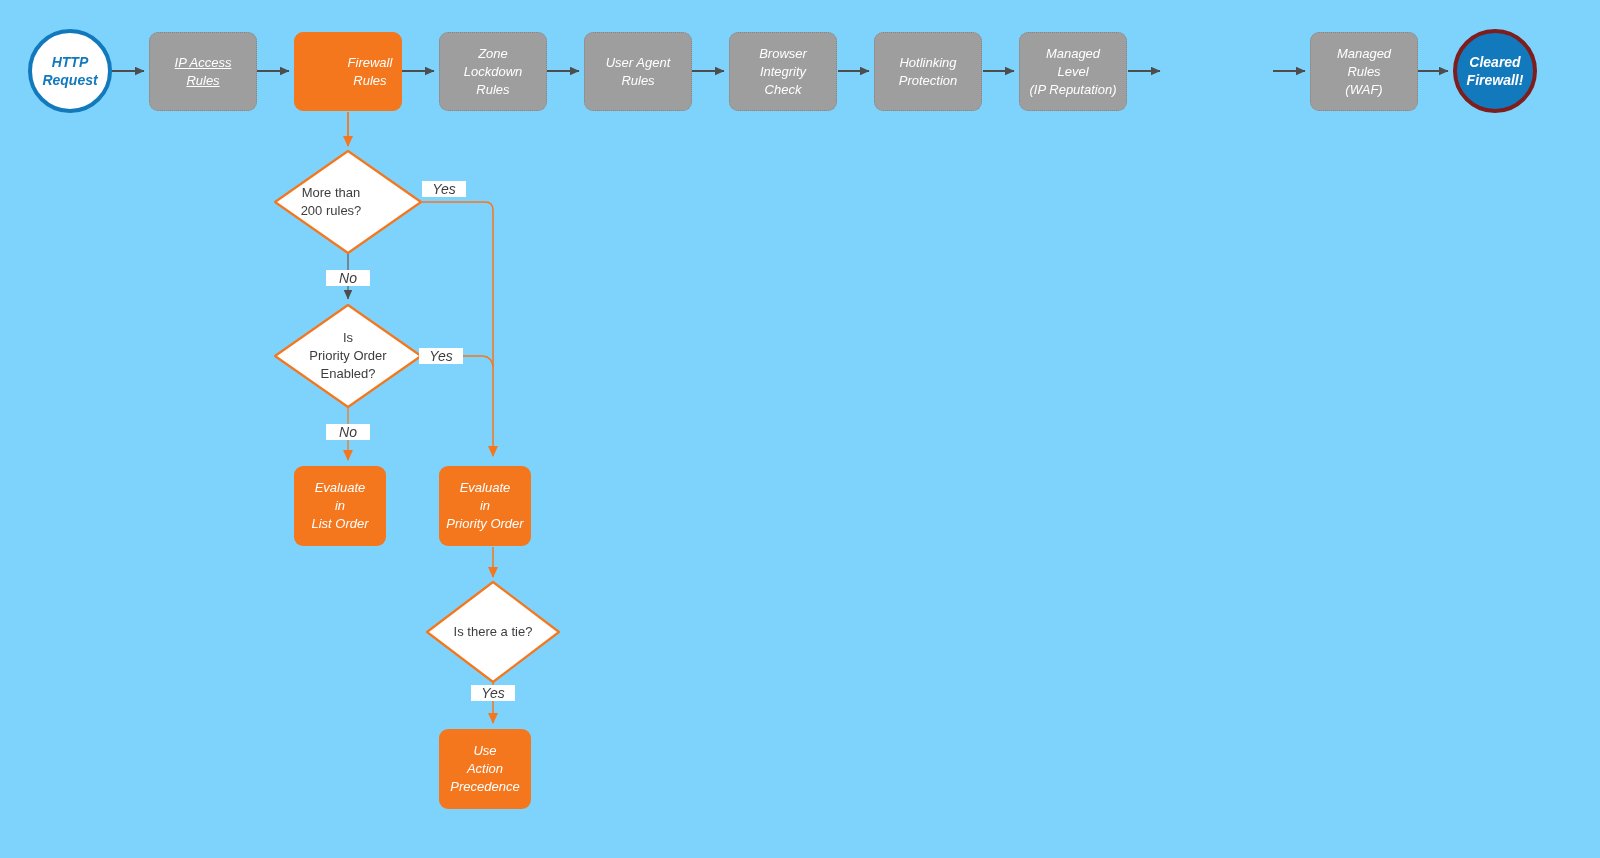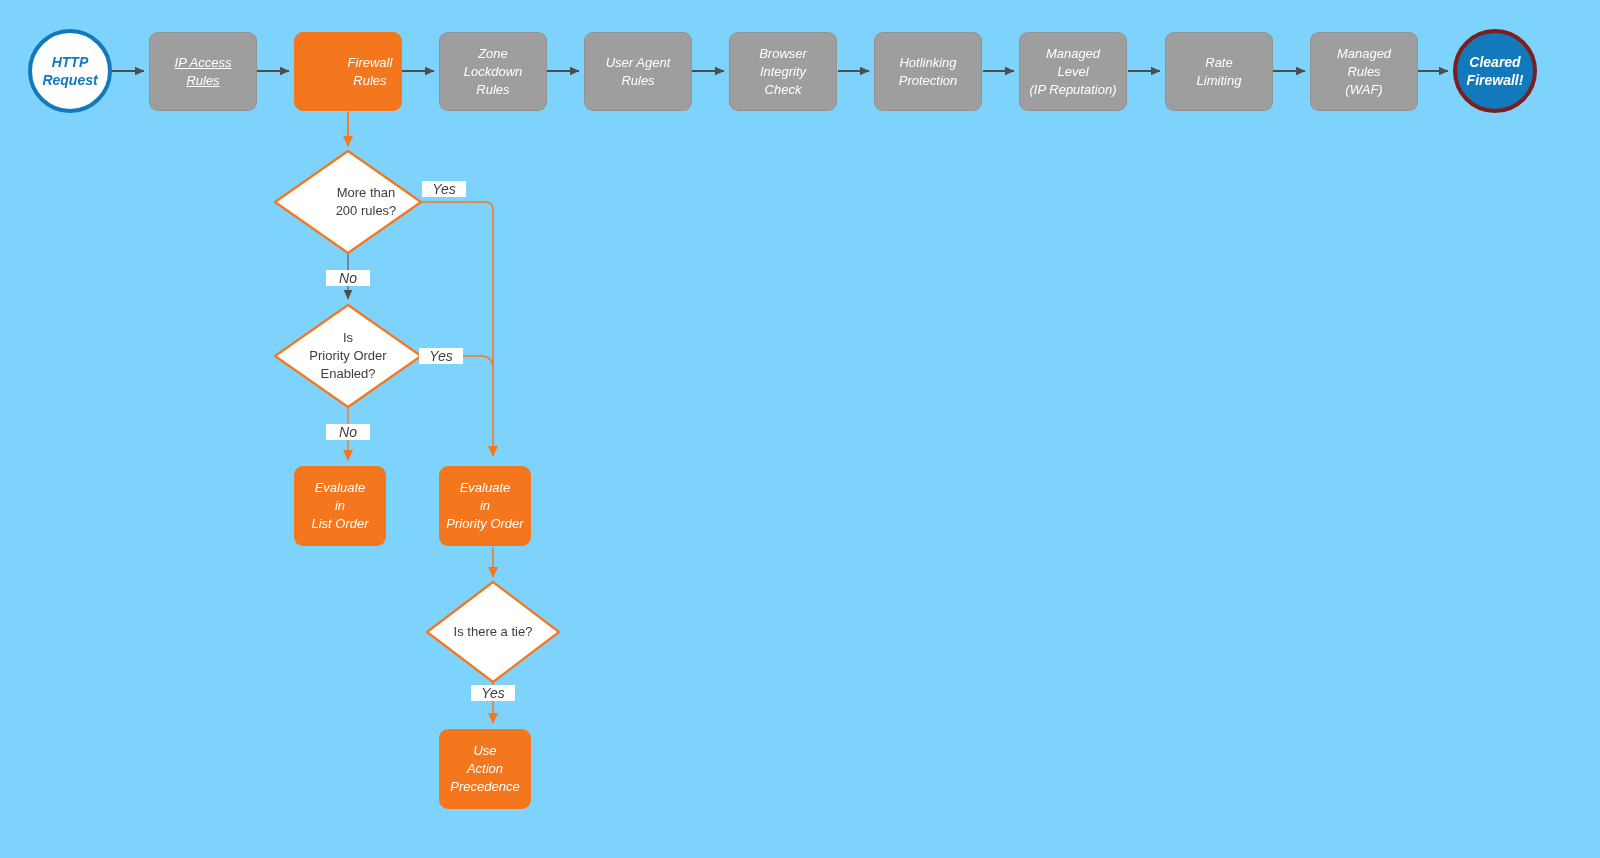--- a/index.html
+++ b/index.html
@@ -85,21 +85,21 @@
   
   .dtext {
     position: absolute;
     width: 140px;
     color: #3D3D3D;
     font-size: 13px;
     line-height: 18px;
     text-align: center;
     white-space: pre-line;
   }
-  .d1t { left: 296px; top: 184px; }
+  .d1t { left: 261px; top: 184px; }
   .d2t { left: 278px; top: 329px; }
   .d3t { left: 423px; top: 623px; }
 
   
   .elabel {
     position: absolute;
     width: 44px;
     color: #3D3D3D;
     font-size: 14px;
     font-style: italic;
@@ -174,22 +174,20 @@
   <div class="node step s4">User Agent
 Rules</div>
   <div class="node step s5">Browser
 Integrity
 Check</div>
   <div class="node step s6">Hotlinking
 Protection</div>
   <div class="node step s7">Managed
 Level
 (IP Reputation)</div>
-  <div class="node step s8">Rate
-Limiting</div>
   <div class="node step s9">Managed
 Rules
 (WAF)</div>
   <div class="node circle end">Cleared
 Firewall!</div>
 
   <div class="dtext d1t">More than
 200 rules?</div>
   <div class="dtext d2t">Is
 Priority Order

